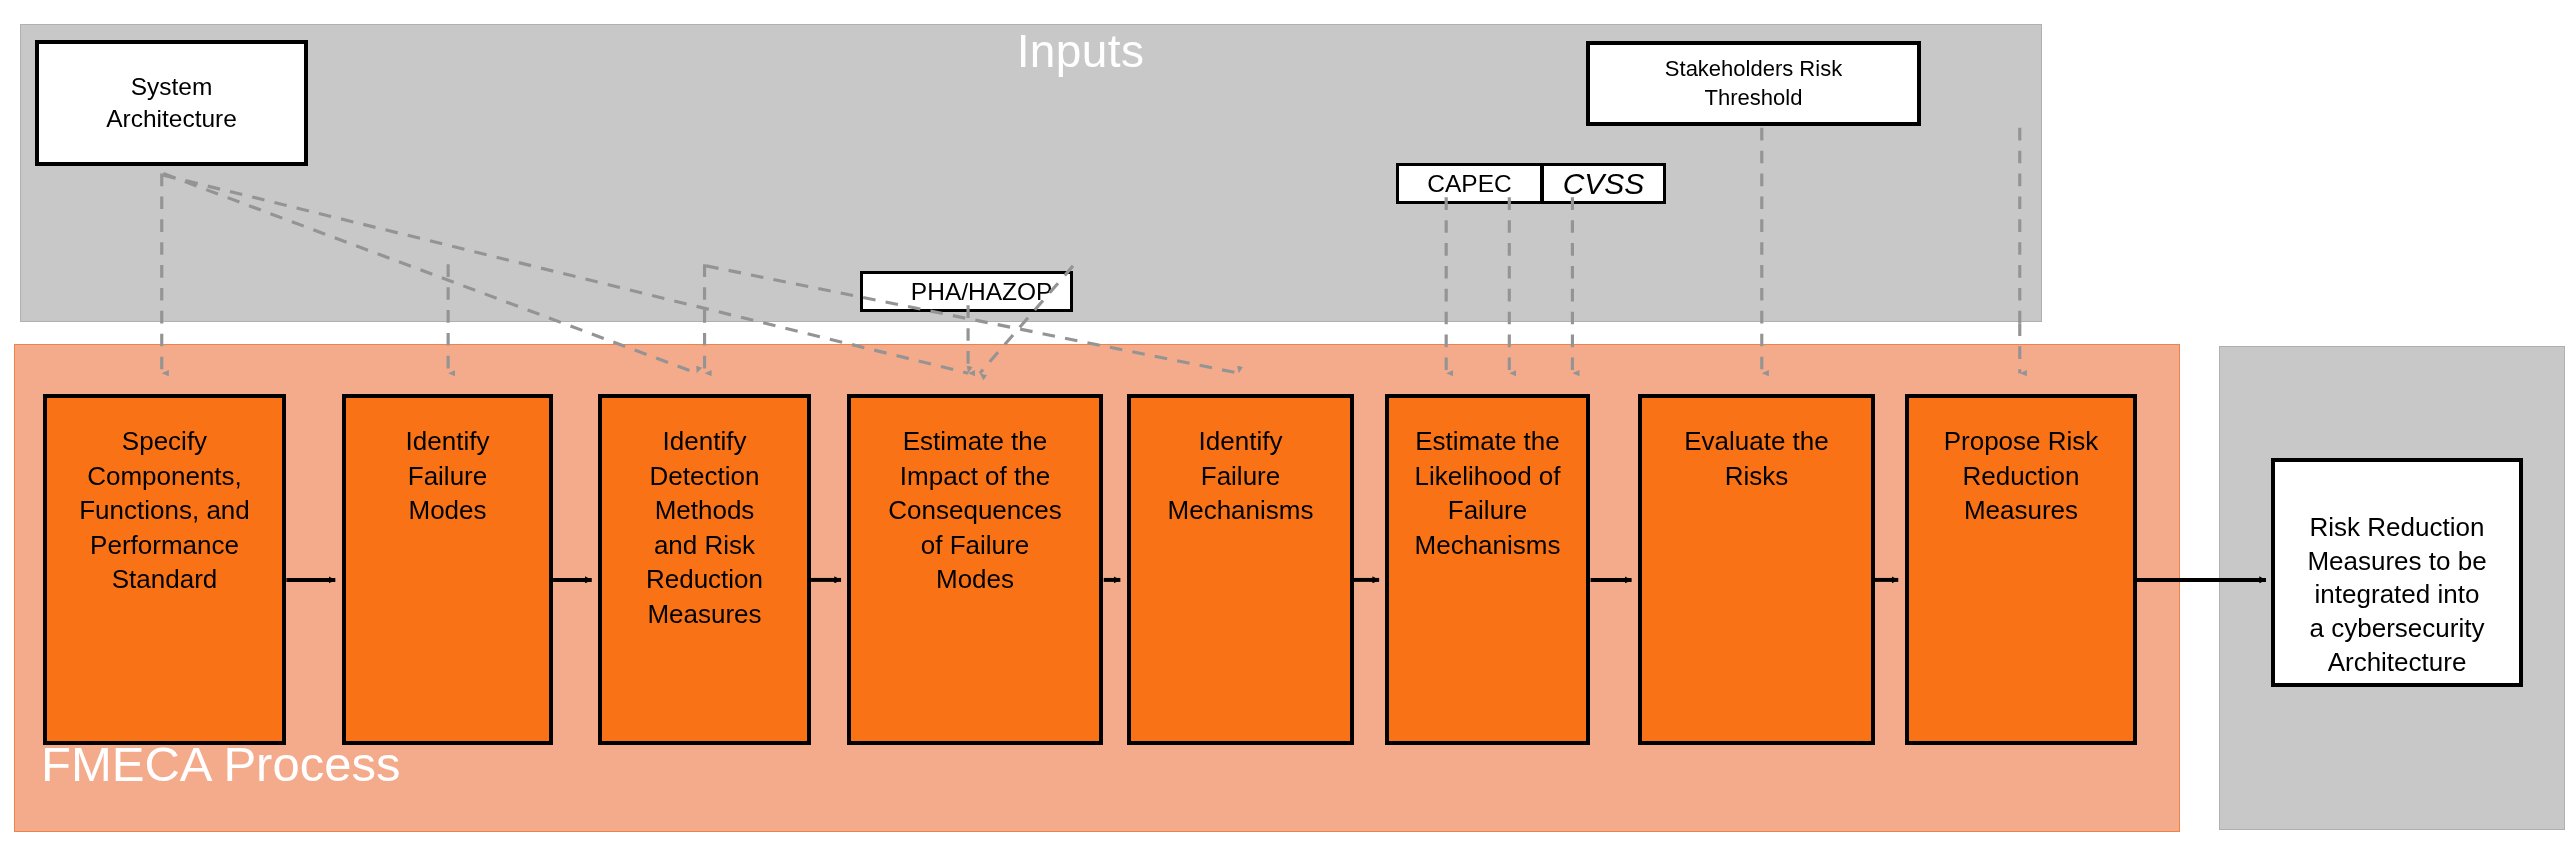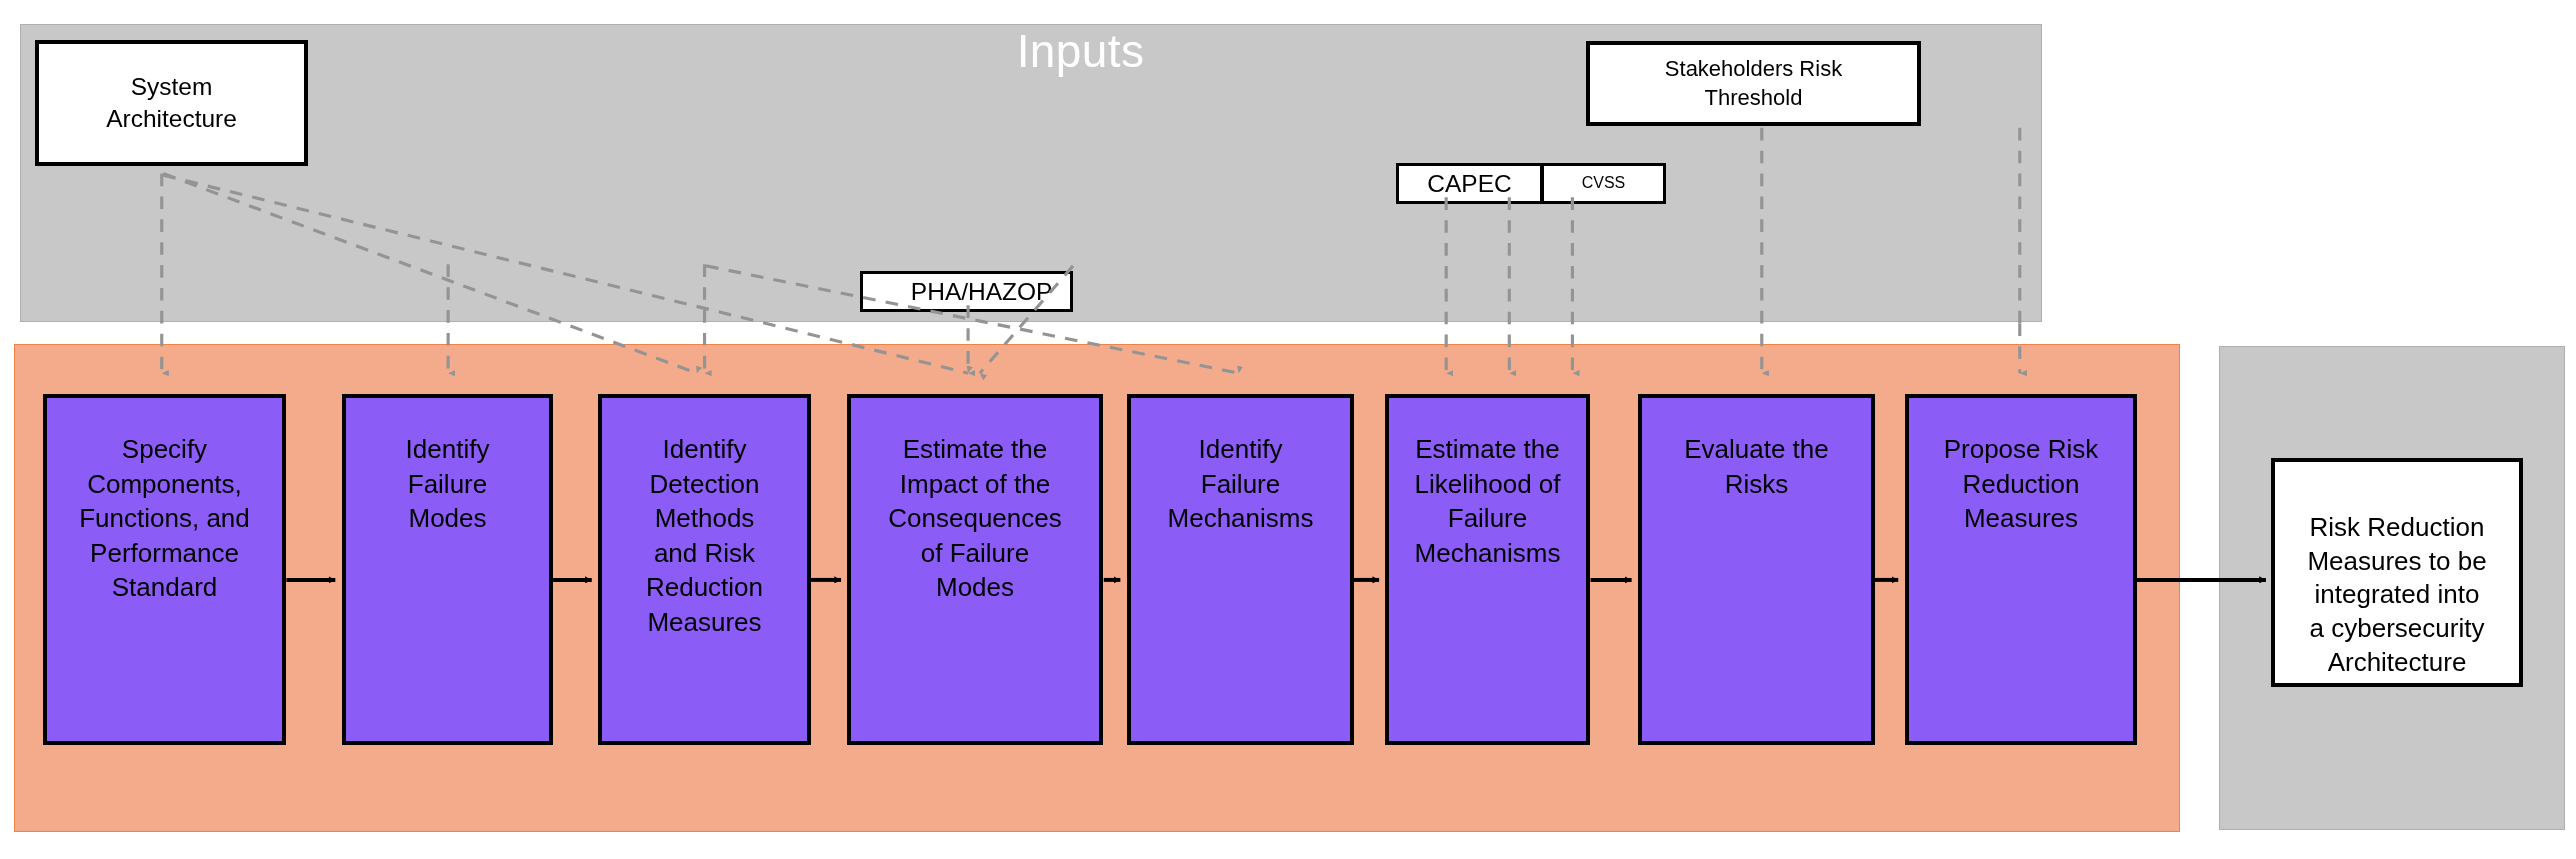--- a/index.html
+++ b/index.html
@@ -44,30 +44,30 @@
     display:flex;align-items:center;justify-content:center;text-align:center;
     color:#000000;line-height:1.30;padding:3.2px 4.7px;
   }
   .nodebox.thin{border-width:3.2px;margin-top:8px;}
   .nodebox span{display:block;}
 
   
   #n-sysarch{left:35px;top:40px;width:273px;height:126px;font-size:24.5px;}
   #n-stake  {left:1586px;top:41px;width:335px;height:85px;font-size:22px;}
   #n-capec  {left:1396px;top:155px;width:147px;height:41px;font-size:24.5px;}
-  #n-cvss   {left:1541px;top:155px;width:125px;height:41px;font-size:16px;}
+  #n-cvss   {left:1541px;top:155px;width:125px;height:41px;font-size:30px;font-style:italic;}
   #n-mitre  {left:423px;top:197px;width:1586px;height:65px;font-size:24.5px;}
   #n-pha    {left:860px;top:263px;width:213px;height:41px;font-size:24.5px;padding-left:35px;}
 
   
   .procbox{
-    position:absolute;box-sizing:border-box;background:#8b5cf6;
+    position:absolute;box-sizing:border-box;background:#f97316;
     border:4px solid #000000;
     display:flex;align-items:flex-start;justify-content:center;text-align:center;
-    color:#000000;font-size:26px;line-height:1.33;padding-top:34px;
+    color:#000000;font-size:26px;line-height:1.33;padding-top:26px;
     top:394px;height:351px;
   }
   #p1{left:43px;width:243px;}
   #p2{left:342px;width:211px;}
   #p3{left:598px;width:213px;}
   #p4{left:847px;width:256px;}
   #p5{left:1127px;width:227px;}
   #p6{left:1385px;width:205px;}
   #p7{left:1638px;width:237px;text-align:center;}
   #p8{left:1905px;width:232px;}
@@ -100,20 +100,21 @@
     <span class="ml">CAPEC</span>
   </div>
   <div class="nodebox thin" id="n-cvss">
     <span class="ml">CVSS</span>
   </div>
   <div class="nodebox thin" id="n-pha">
     <span class="ml">PHA/HAZOP</span>
   </div>
 
   <div class="panel" id="fmeca-panel"></div>
+  <div id="fmeca-title">FMECA Process</div>
 
   <div class="procbox" id="p1">
     <span class="ml">Specify<br>Components,<br>Functions, and<br>Performance<br>Standard</span>
   </div>
   <div class="procbox" id="p2">
     <span class="ml">Identify<br>Failure<br>Modes</span>
   </div>
   <div class="procbox" id="p3">
     <span class="ml">Identify<br>Detection<br>Methods<br>and Risk<br>Reduction<br>Measures</span>
   </div>

